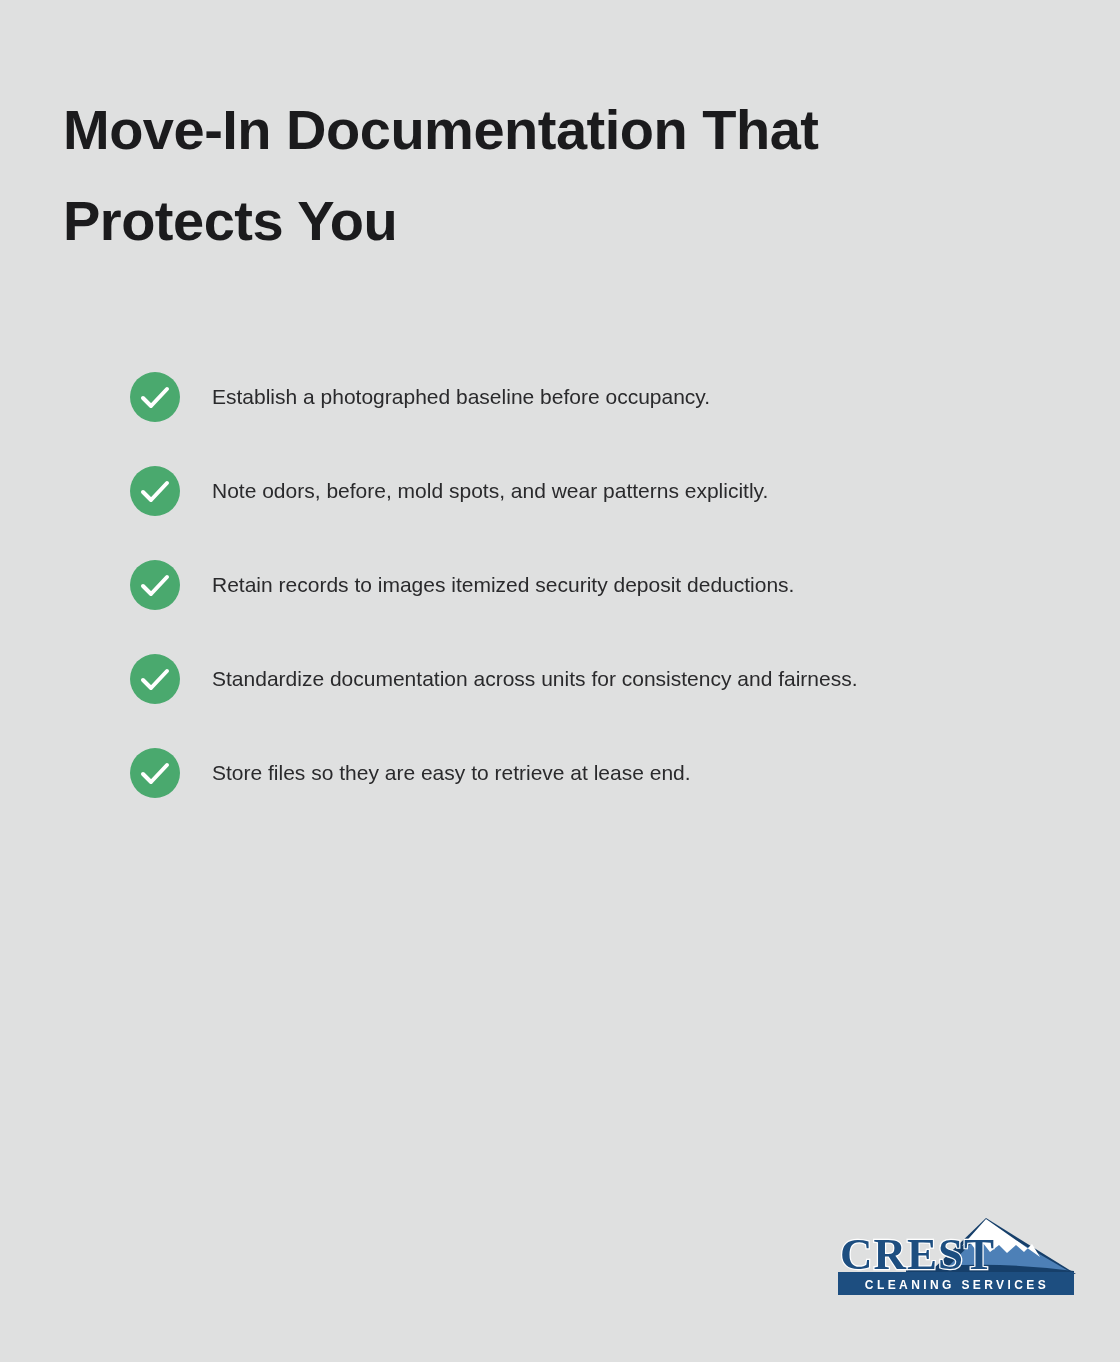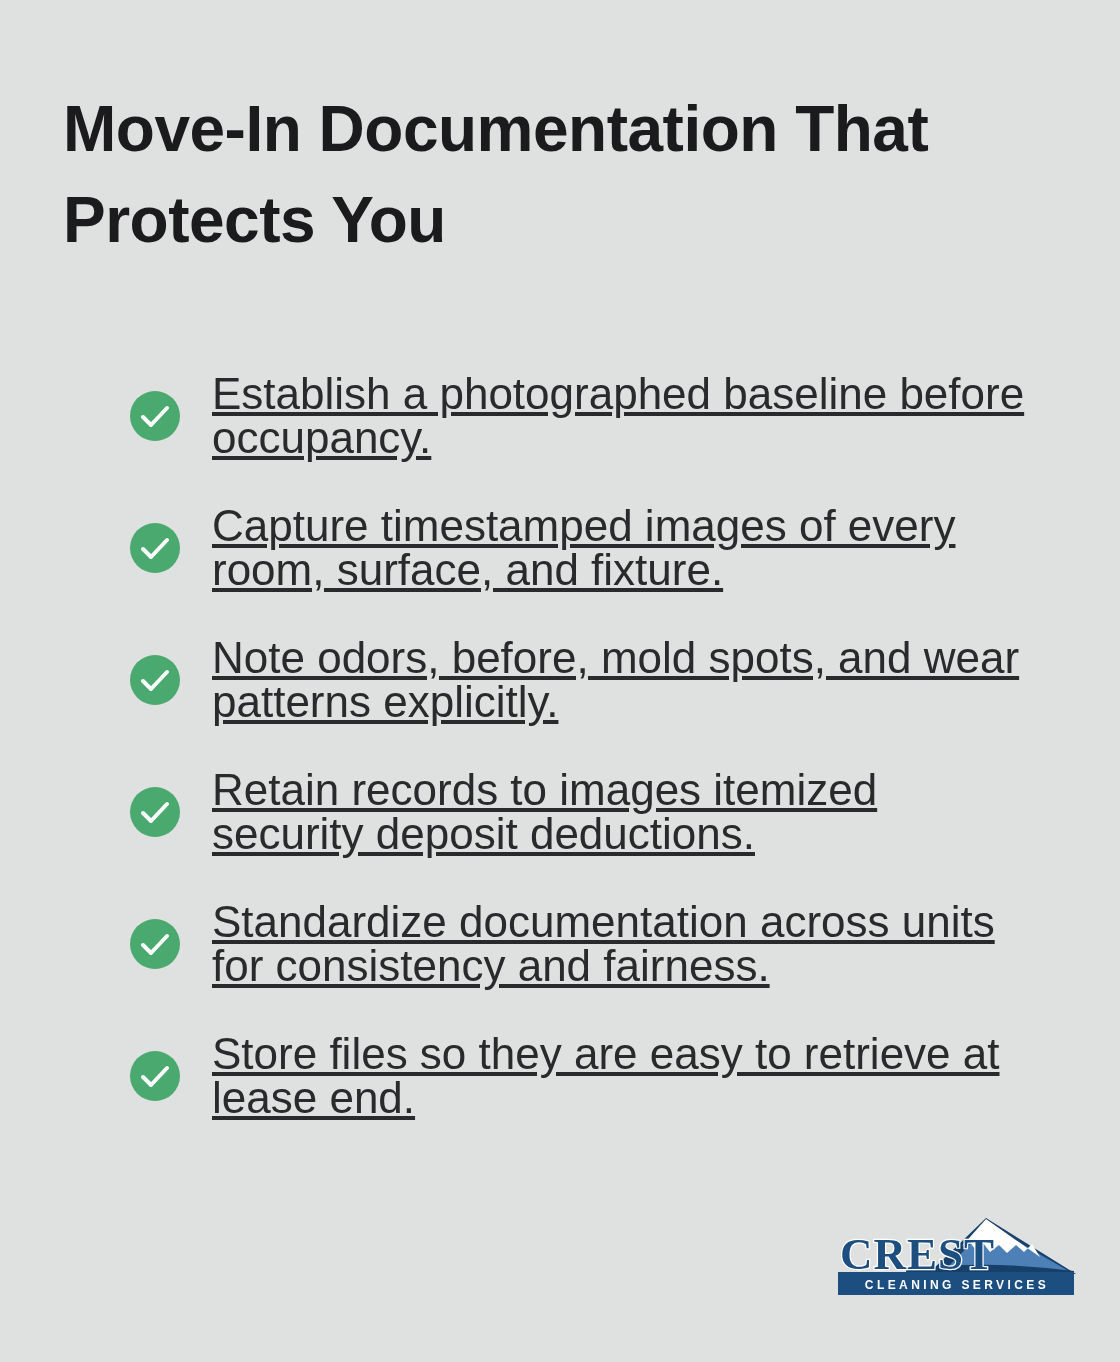--- a/index.html
+++ b/index.html
@@ -18,21 +18,21 @@
     width: 1120px;
     height: 1362px;
     position: relative;
     overflow: hidden;
     background: var(--background);
     font-family: "Liberation Sans", sans-serif;
   }
   .title {
     margin: 84px 60px 0 63px;
     max-width: 950px;
-    font-size: 64px;
+    font-size: 56px;
     line-height: 91px;
     font-weight: bold;
     color: var(--title-color);
     letter-spacing: -0.5px;
   }
   .checklist {
     margin: 106px 0 0 130px;
     display: flex;
     flex-direction: column;
     gap: 44px;
@@ -50,24 +50,23 @@
     border-radius: 50%;
     background: var(--accent-green);
     flex: none;
     display: flex;
     align-items: center;
     justify-content: center;
   }
   .check-badge svg { display: block; }
   .item-text {
     width: 820px;
-    font-size: 44px;
+    font-size: 21px;
     line-height: 44px;
     color: var(--text-color);
-    text-decoration: underline;
   }
   .logo {
     position: absolute;
     left: 836px;
     top: 1216px;
     width: 240px;
     height: 84px;
   }
   .logo svg { display: block; }
   .logo-mountain-outer { fill: var(--logo-navy-dark); }
@@ -104,28 +103,20 @@
 
     <li class="check-row">
       <span class="check-badge">
         <svg width="50" height="50" viewBox="0 0 50 50" aria-hidden="true">
           <polyline points="13,26 21,34 37,17" fill="none" stroke="#ffffff" stroke-width="4" stroke-linecap="round" stroke-linejoin="round"></polyline>
         </svg>
       </span>
       <span class="item-text">Establish a photographed baseline before occupancy.</span>
     </li>
 
-    <li class="check-row">
-      <span class="check-badge">
-        <svg width="50" height="50" viewBox="0 0 50 50" aria-hidden="true">
-          <polyline points="13,26 21,34 37,17" fill="none" stroke="#ffffff" stroke-width="4" stroke-linecap="round" stroke-linejoin="round"></polyline>
-        </svg>
-      </span>
-      <span class="item-text">Capture timestamped images of every room, surface, and fixture.</span>
-    </li>
 
     <li class="check-row">
       <span class="check-badge">
         <svg width="50" height="50" viewBox="0 0 50 50" aria-hidden="true">
           <polyline points="13,26 21,34 37,17" fill="none" stroke="#ffffff" stroke-width="4" stroke-linecap="round" stroke-linejoin="round"></polyline>
         </svg>
       </span>
       <span class="item-text">Note odors, before, mold spots, and wear patterns explicitly.</span>
     </li>
 

